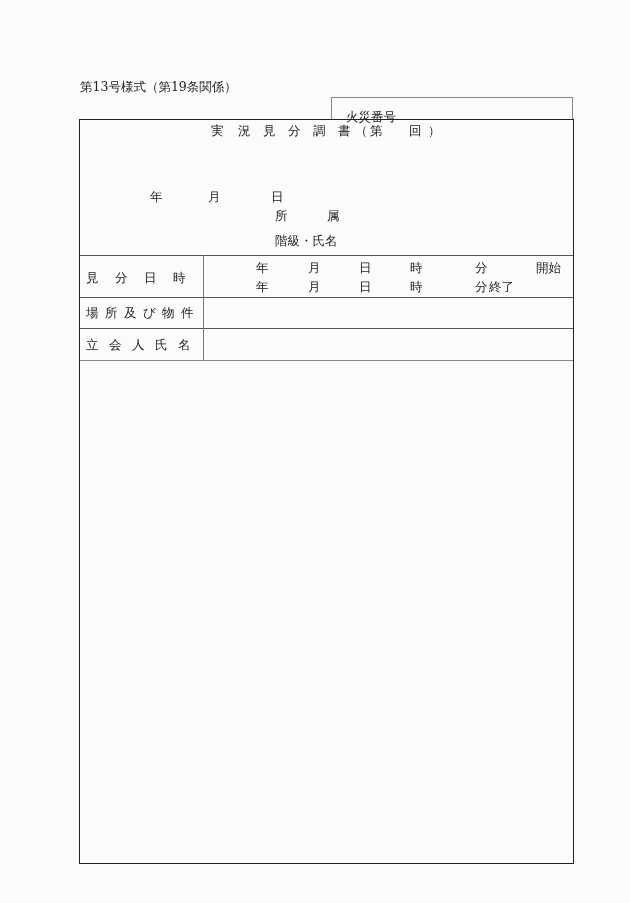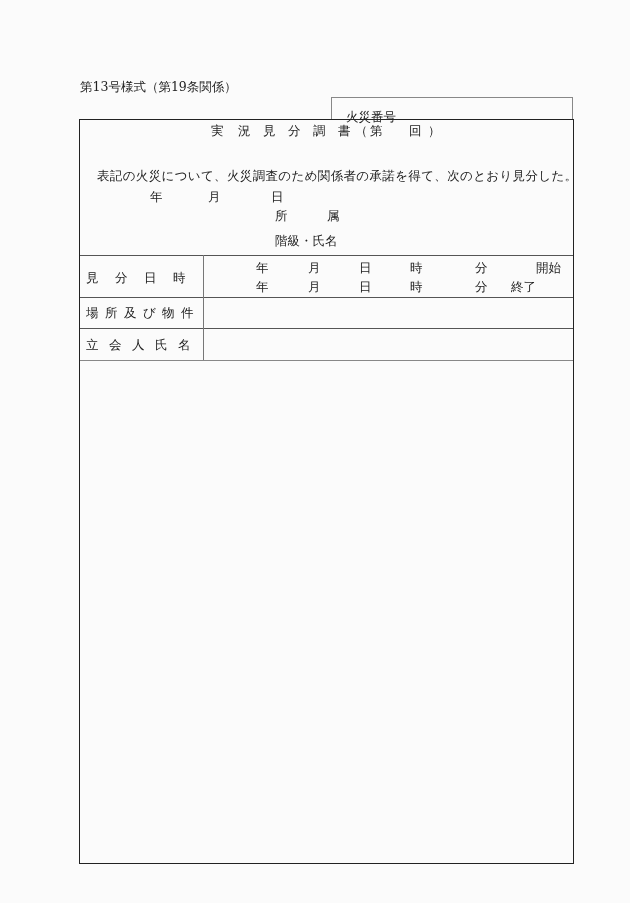--- a/index.html
+++ b/index.html
@@ -54,21 +54,20 @@
     <span class="title-char" style="left:183px">見</span>
     <span class="title-char" style="left:208px">分</span>
     <span class="title-char" style="left:233px">調</span>
     <span class="title-char" style="left:258px">書</span>
     <span class="title-char" style="left:275px">（</span>
     <span class="title-char" style="left:290px">第</span>
     <span class="title-char" style="left:329px">回</span>
     <span class="title-char" style="left:348px">）</span>
   </div>
 
-  <div class="abs statement">表記の火災について、火災調査のため関係者の承諾を得て、次のとおり見分した。</div>
 
   <span class="abs" style="left:70px; top:70px">年</span>
   <span class="abs" style="left:128px; top:70px">月</span>
   <span class="abs" style="left:191px; top:70px">日</span>
 
   <span class="abs" style="left:195px; top:89px">所</span>
   <span class="abs" style="left:247px; top:89px">属</span>
 
   <span class="abs" style="left:195px; top:114px">階級・氏名</span>
 
@@ -91,21 +90,21 @@
       <span class="abs" style="left:330px; top:141px">時</span>
       <span class="abs" style="left:395px; top:141px">分</span>
       <span class="abs" style="left:456px; top:141px">開始</span>
     </div>
     <div>
       <span class="abs" style="left:176px; top:160px">年</span>
       <span class="abs" style="left:228px; top:160px">月</span>
       <span class="abs" style="left:279px; top:160px">日</span>
       <span class="abs" style="left:330px; top:160px">時</span>
       <span class="abs" style="left:395px; top:160px">分</span>
-      <span class="abs" style="left:431px; top:160px">終了</span>
+      <span class="abs" style="left:409px; top:160px">終了</span>
     </div>
   </div>
 
   <div>
     <span class="abs" style="left:6px; top:186px">場</span>
     <span class="abs" style="left:25px; top:186px">所</span>
     <span class="abs" style="left:44px; top:186px">及</span>
     <span class="abs" style="left:63px; top:186px">び</span>
     <span class="abs" style="left:82px; top:186px">物</span>
     <span class="abs" style="left:101px; top:186px">件</span>

